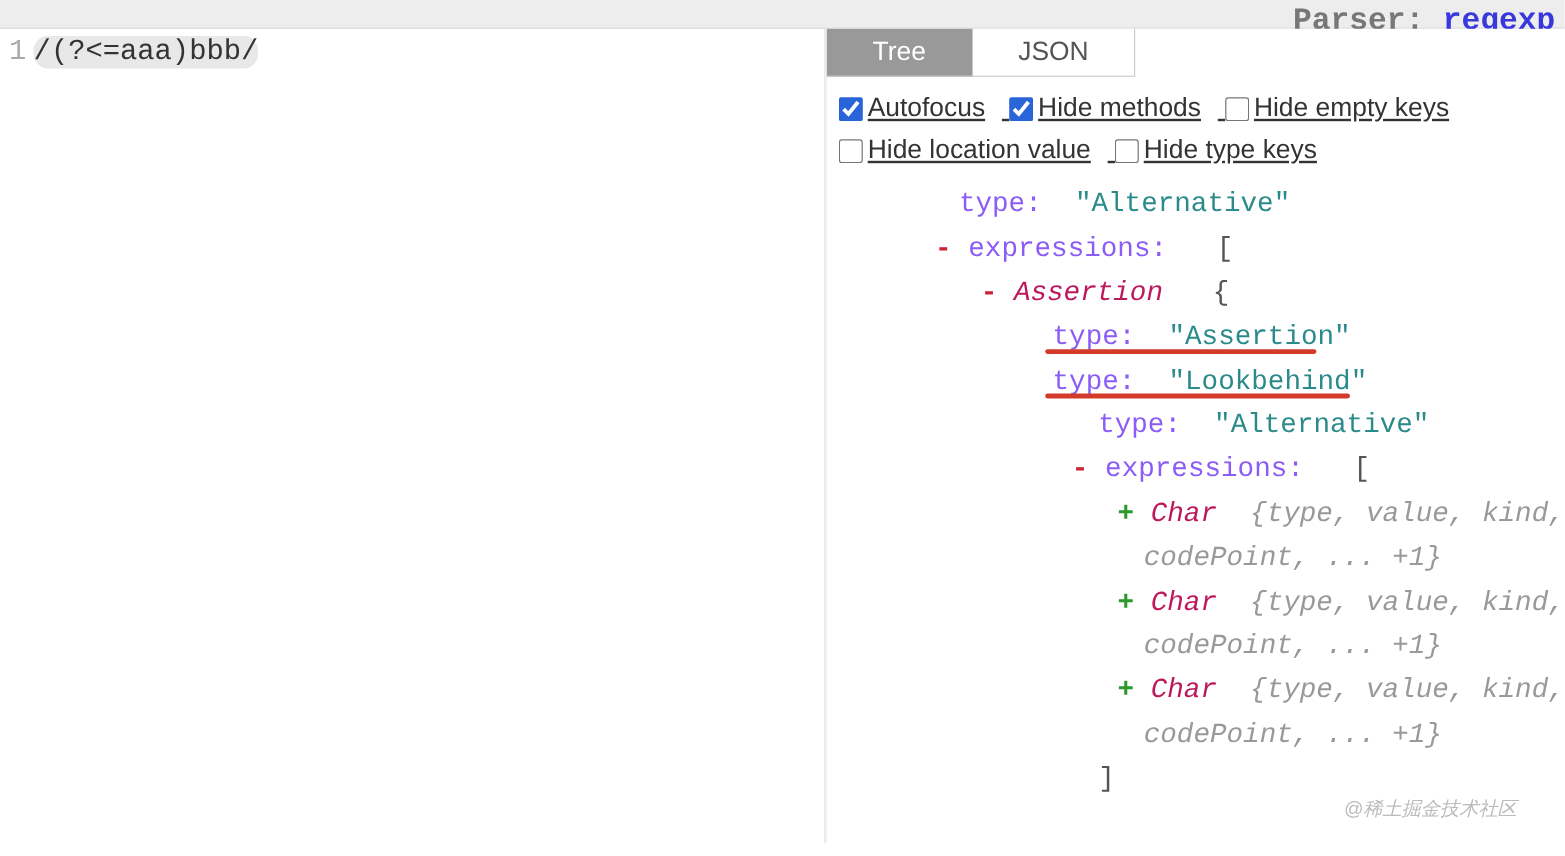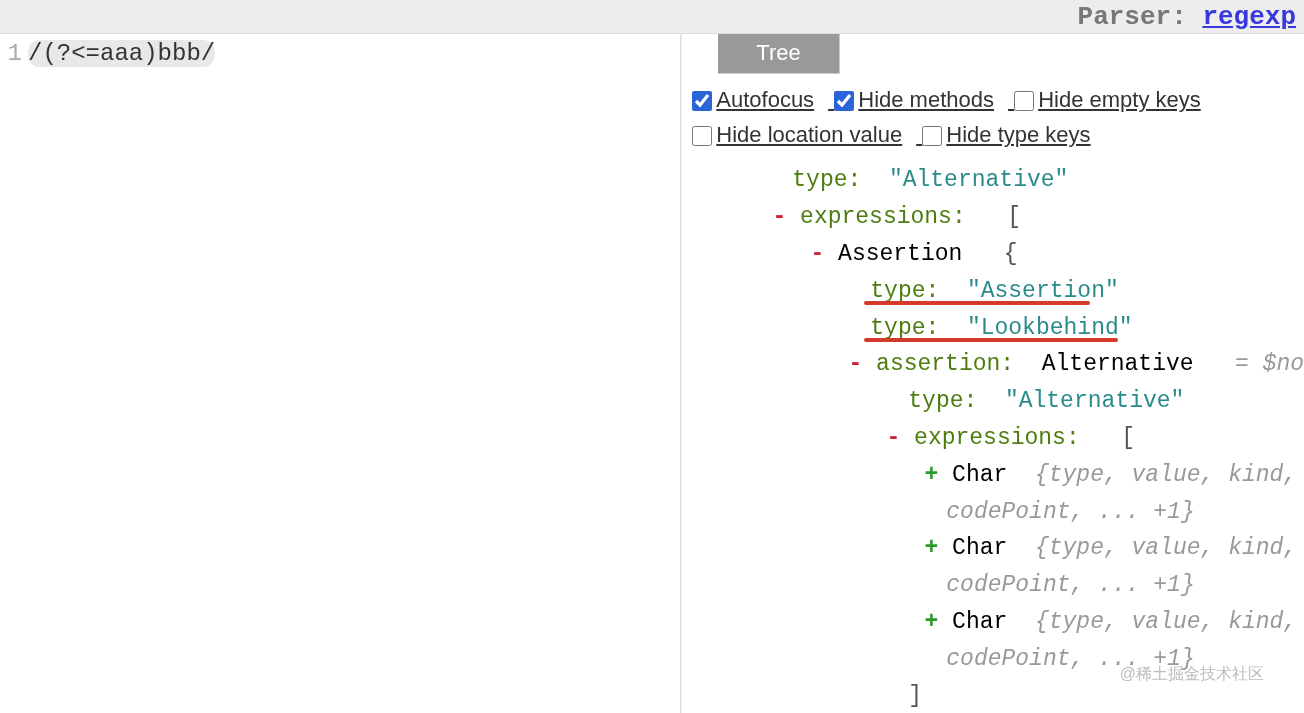--- a/index.html
+++ b/index.html
@@ -1,74 +1,74 @@
 <!DOCTYPE html>
 <html><head>
 <meta charset="utf-8">
 <style>
 * { box-sizing: border-box; margin: 0; padding: 0; }
 body { font-family: "Helvetica Neue", Arial, sans-serif; font-size: 20px; background: #fff; color: #333; overflow: hidden; }
-.header { height: 34px; background: #ededed; text-align: right; padding: 2px 8px; font-family: "Courier New", monospace; font-size: 26px; font-weight: bold; color: #777; border-bottom: 1px solid #ddd; }
+.header { height: 24px; background: #ededed; text-align: right; padding: 2px 8px; font-family: "Courier New", monospace; font-size: 26px; font-weight: bold; color: #777; border-bottom: 1px solid #ddd; }
 .header a { color: #3838dc; text-decoration: underline; }
 .main { display: flex; height: calc(713px - 34px); }
 .editor { width: 740px; border-right: 1px solid #ddd; padding-top: 6px; font-family: "Courier New", monospace; font-size: 24px; }
 .gutter { display: inline-block; width: 28px; text-align: right; color: #aaa; padding-right: 6px; vertical-align: top; }
 .code { display: inline-block; background: #e8e8e8; position: relative; border-radius: 12px; }
 .right { flex: 1; background: #fff; border-left: 1px solid #eee; }
 .tabs { display: flex; height: 40px; }
-.tab { padding: 6px 38px; font-size: 22px; background: #fff; color: #555; border-right: 1px solid #ccc; border-bottom: 1px solid #ccc; cursor: pointer; margin-left: 36px; }
+.tab { padding: 6px 38px; font-size: 22px; background: #fff; color: #555; border-right: 1px solid #ccc; border-bottom: 1px solid #ccc; cursor: pointer; }
 .tab.active { background: #999; color: #fff; }
 .opts { padding: 8px 10px 6px; font-size: 22px; line-height: 1.6; text-decoration: underline; }
 .opts label { margin-right: 14px; white-space: nowrap; }
 .opts input { width: 20px; height: 20px; vertical-align: middle; margin-right: 4px; accent-color: #2964d9; }
 .tree { font-family: "Courier New", monospace; font-size: 23px; padding: 4px 0 0 10px; line-height: 1.6; white-space: nowrap; overflow: hidden; }
-.key { color: #4d7c0f; }
-.type-name { color: #000000; }
+.key { color: #8b5cf6; }
+.type-name { color: #be185d; font-style: italic; }
 .str { color: #2b8a8a; }
 .punct { color: #555; }
 .toggle { color: #c23; font-weight: bold; display: inline-block; width: 14px; text-align: center; cursor: pointer; }
 .plus { color: #2a9a2a; font-weight: bold; display: inline-block; width: 14px; text-align: center; cursor: pointer; }
 .meta { color: #999; font-style: italic; }
 .row { position: relative; }
 .row .hl { position: absolute; height: 4px; background: #d43a2a; border-radius: 2px; top: 28px; }
-.watermark { position: fixed; right: 40px; bottom: 28px; color: #bbb; font-size: 16px; }
+.watermark { position: fixed; right: 40px; bottom: 28px; color: #bbb; font-size: 16px; font-style: italic; }
 </style>
 </head>
 <body>
 
 <div class="header">
   <span>Parser:</span>
   <a href="#">regexp</a>
 </div>
 
 <div class="main">
   <div class="editor">
     <span class="gutter">1</span><span class="code">/(?&lt;=aaa)bbb/</span>
   </div>
 
   <div class="right">
     <div class="tabs">
       <div class="tab active">Tree</div>
+      <div class="tab">JSON</div>
     </div>
 
     <div class="opts">
       <label><input type="checkbox" checked="" style=""><span>Autofocus</span></label>
       <label><input type="checkbox" checked="" style=""><span>Hide methods</span></label>
       <label><input type="checkbox" style=""><span>Hide empty keys</span></label><br>
       <label><input type="checkbox" style=""><span>Hide location value</span></label>
       <label><input type="checkbox" style=""><span>Hide type keys</span></label>
     </div>
 
     <div class="tree">
       <div style="padding-left:100px"><span class="key">type:</span>&nbsp;&nbsp;<span class="str">"Alternative"</span></div>
       <div style="padding-left:80px"><span class="toggle">-</span> <span class="key">expressions:</span>&nbsp;&nbsp;&nbsp;<span class="punct">[</span></div>
       <div style="padding-left:118px"><span class="toggle">-</span> <span class="type-name">Assertion</span>&nbsp;&nbsp;&nbsp;<span class="punct">{</span></div>
       <div class="row" style="padding-left:178px"><span class="key">type:</span>&nbsp;&nbsp;<span class="str">"Assertion"</span><span class="hl" style="left:172px;width:226px"></span></div>
       <div class="row" style="padding-left:178px"><span class="key">type:</span>&nbsp;&nbsp;<span class="str">"Lookbehind"</span><span class="hl" style="left:172px;width:254px"></span></div>
-      <div style="padding-left:156px"><span class="toggle">-</span> <span class="key">assertion:</span>&nbsp;&nbsp;<span class="type-name">Alternative</span>&nbsp;&nbsp;&nbsp;<span class="meta">= $no</span></div>
       <div style="padding-left:216px"><span class="key">type:</span>&nbsp;&nbsp;<span class="str">"Alternative"</span></div>
       <div style="padding-left:194px"><span class="toggle">-</span> <span class="key">expressions:</span>&nbsp;&nbsp;&nbsp;<span class="punct">[</span></div>
       <div style="padding-left:232px"><span class="plus">+</span> <span class="type-name">Char</span>&nbsp;&nbsp;<span class="meta">{type, value, kind,</span></div>
       <div style="padding-left:254px"><span class="meta">codePoint, ... +1}</span></div>
       <div style="padding-left:232px"><span class="plus">+</span> <span class="type-name">Char</span>&nbsp;&nbsp;<span class="meta">{type, value, kind,</span></div>
       <div style="padding-left:254px"><span class="meta">codePoint, ... +1}</span></div>
       <div style="padding-left:232px"><span class="plus">+</span> <span class="type-name">Char</span>&nbsp;&nbsp;<span class="meta">{type, value, kind,</span></div>
       <div style="padding-left:254px"><span class="meta">codePoint, ... +1}</span></div>
       <div style="padding-left:216px"><span class="punct">]</span></div>
 

